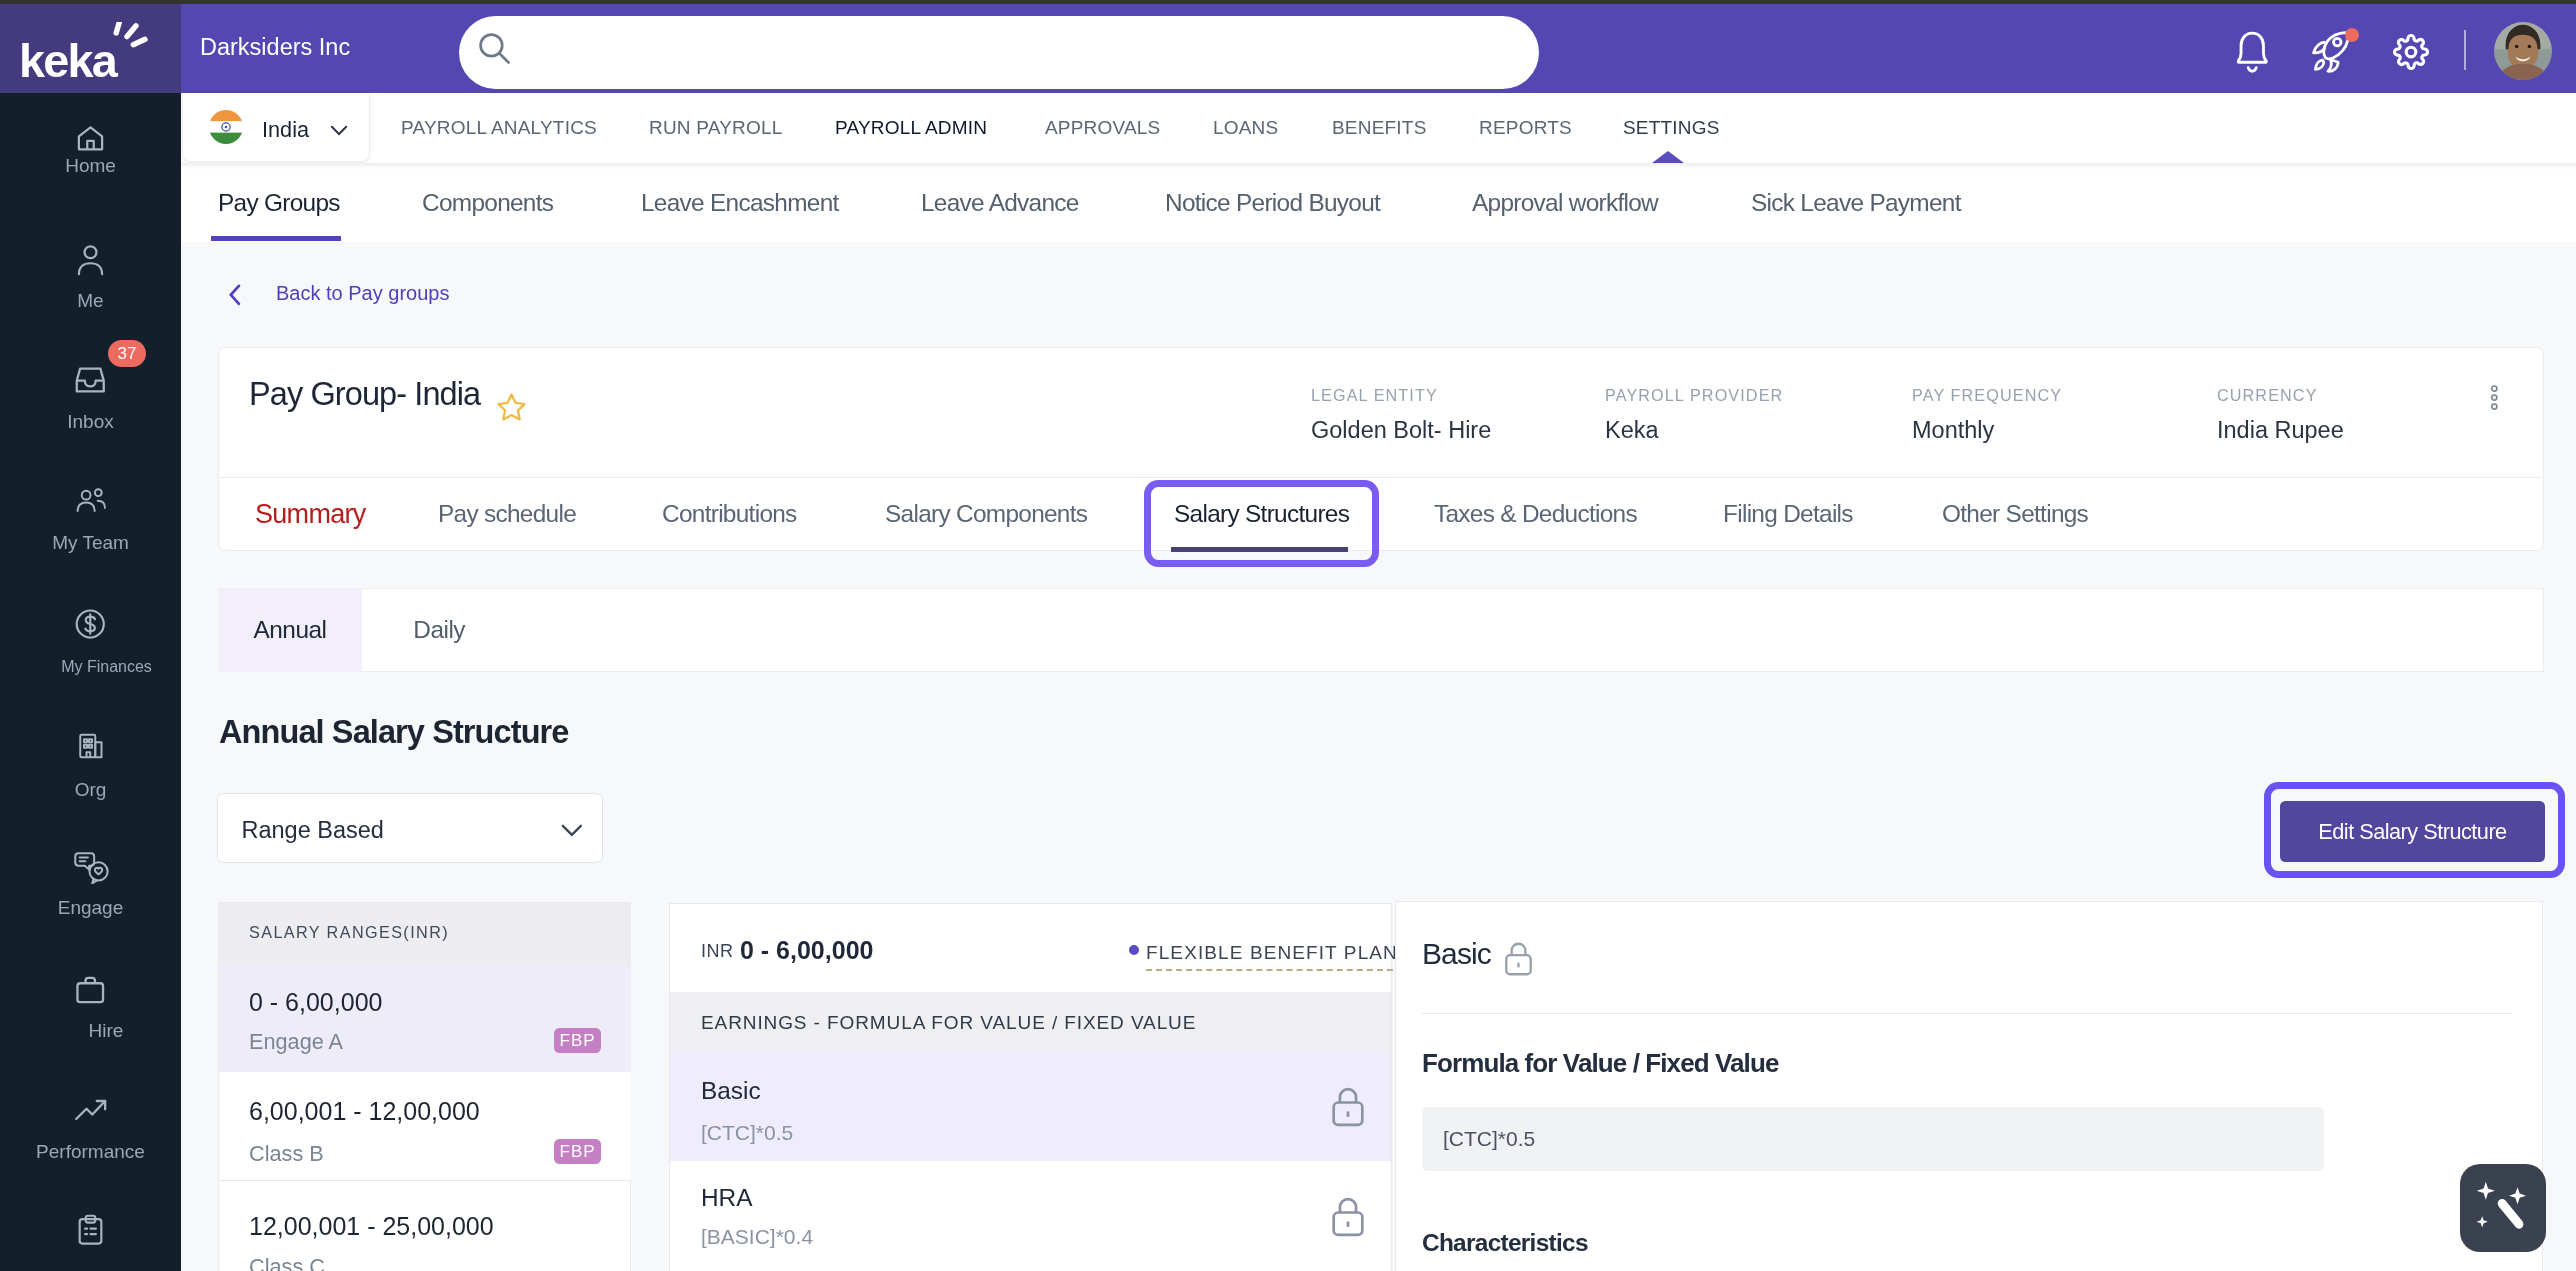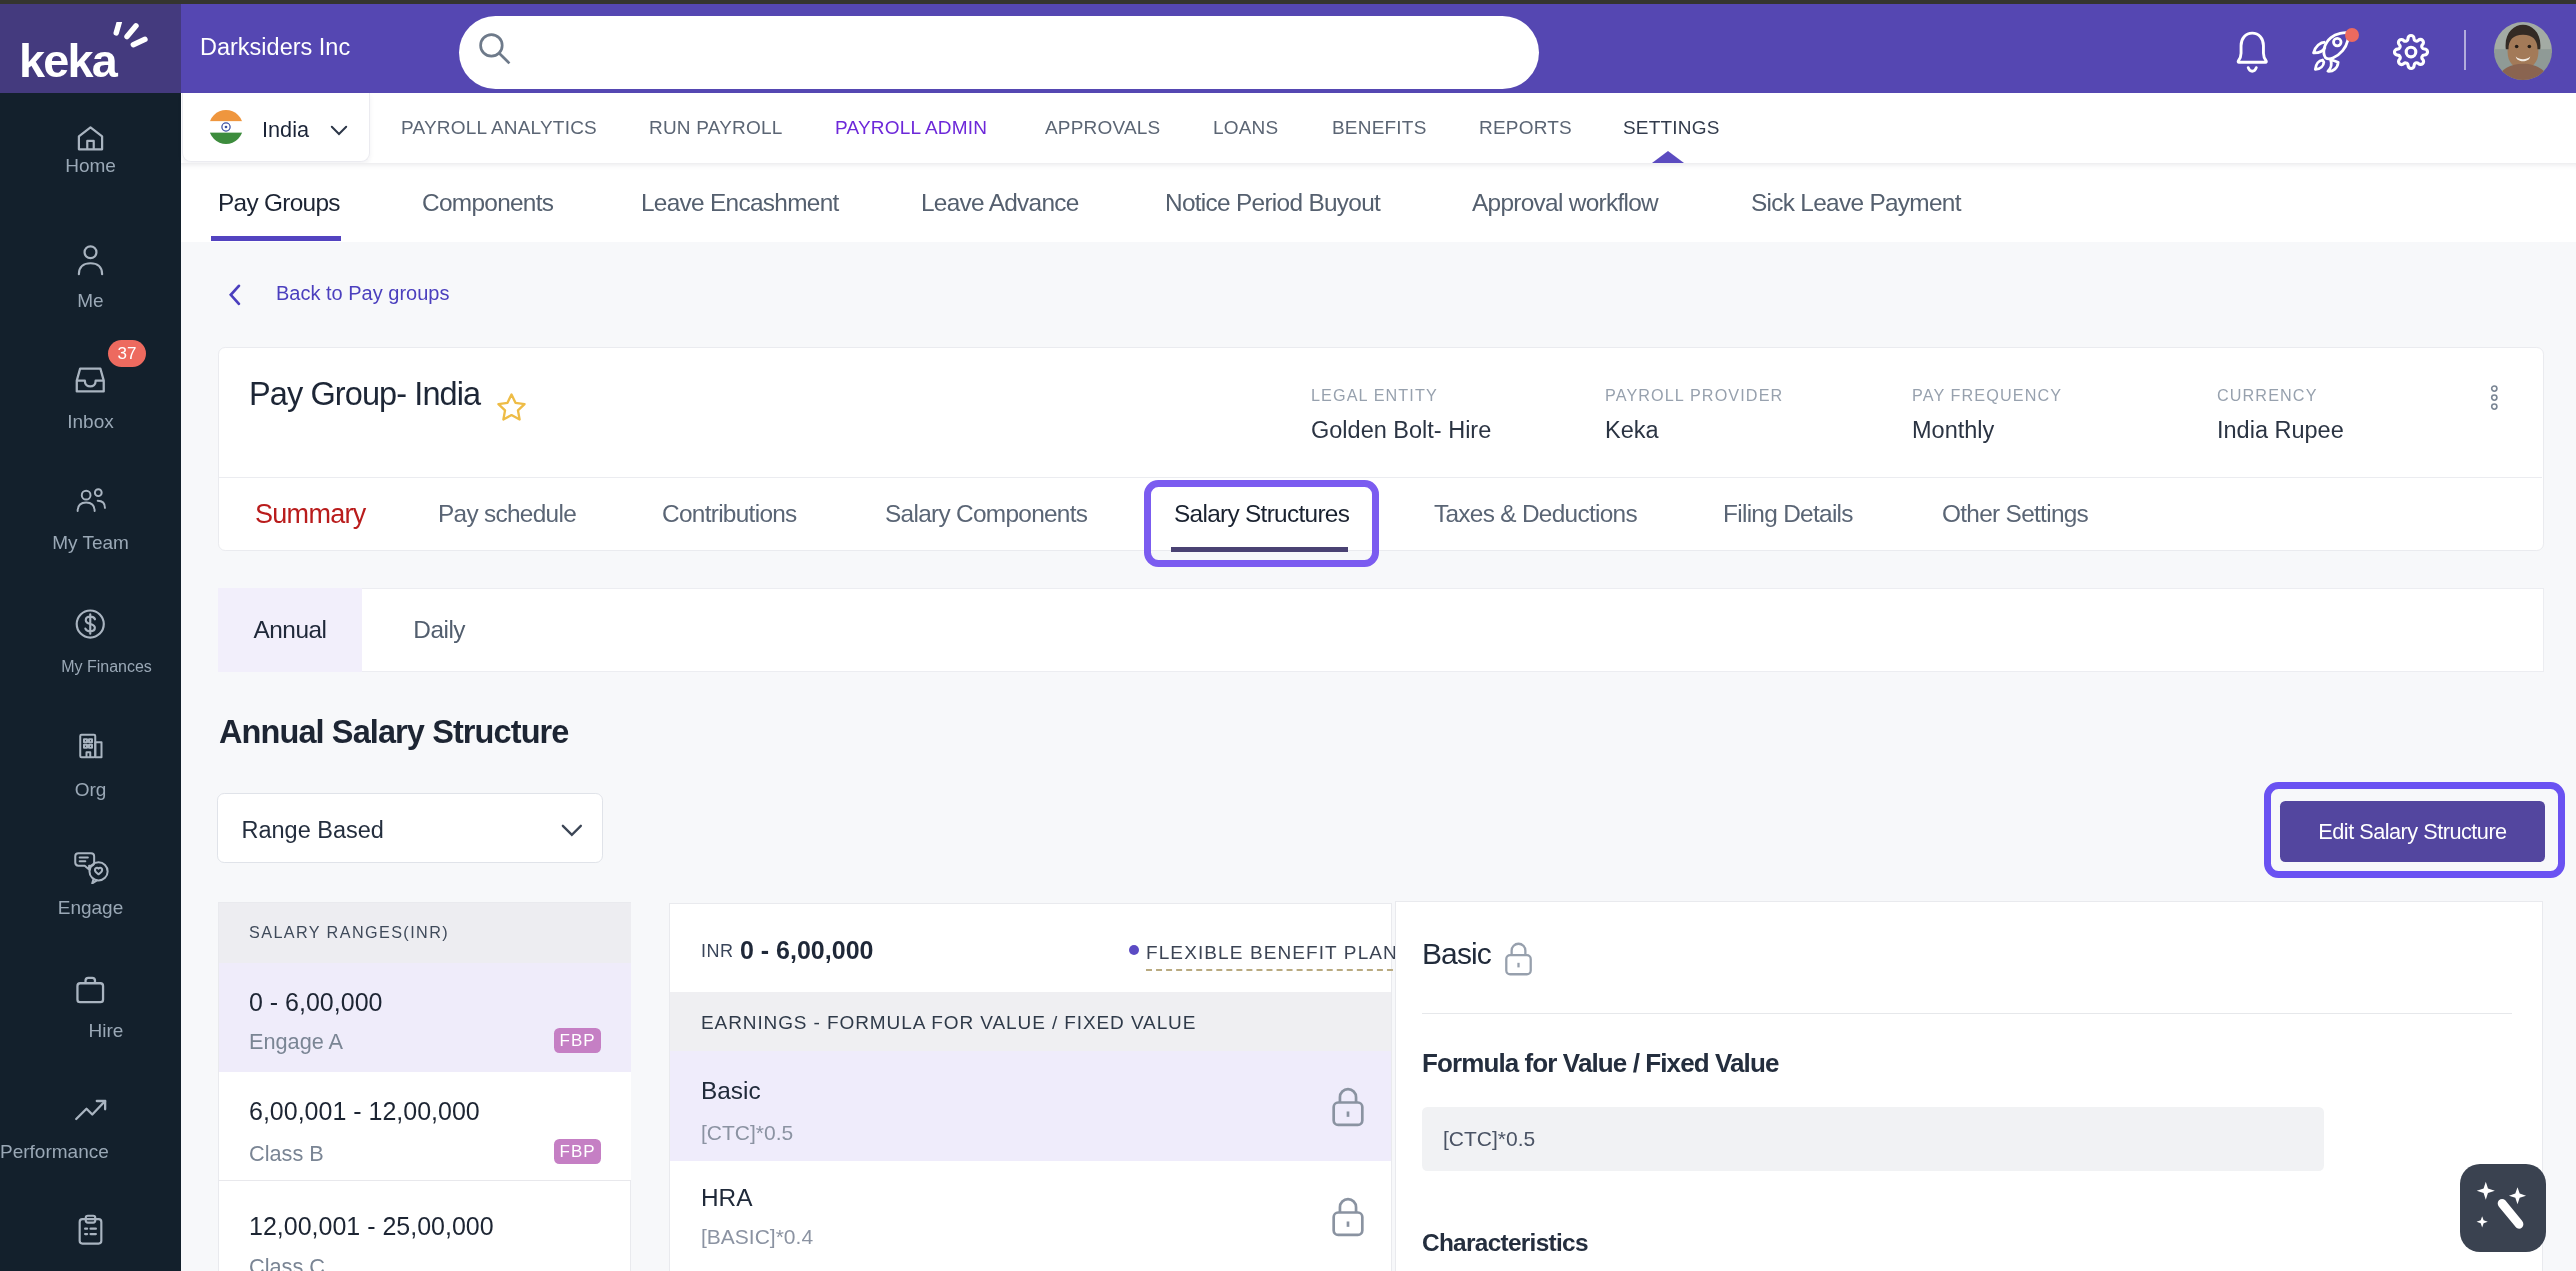--- a/index.html
+++ b/index.html
@@ -138,21 +138,21 @@
         <path d="M8.5 6.5 L8.5 4.5 C8.5 3.4 9.4 2.5 10.5 2.5 L13.5 2.5 C14.6 2.5 15.5 3.4 15.5 4.5 L15.5 6.5"></path>
       </svg>
     </div>
 <div class="abs" style="left:0;top:1031px;width:181px;text-align:center;transform:translateY(-50%);font-size:19px;color:#9aa8b6;padding-left:31px;">Hire</div>
 <div class="abs" style="left:0;top:1110px;width:181px;display:flex;justify-content:center;transform:translateY(-50%);">
       <svg width="36" height="27" viewBox="0 0 28 20" fill="none" stroke="#a9b4c0" stroke-width="1.8" stroke-linejoin="round" stroke-linecap="round">
         <path d="M2.5 17 L10.5 9 L15 13.5 L25 3"></path>
         <path d="M18.5 3 L25 3 L25 9.5"></path>
       </svg>
     </div>
-<div class="abs" style="left:0;top:1152px;width:181px;transform:translateY(-50%);font-size:19px;color:#9aa8b6;">Performance</div>
+<div class="abs" style="left:0;top:1152px;width:181px;text-align:center;transform:translateY(-50%);font-size:19px;color:#9aa8b6;">Performance</div>
 <div class="abs" style="left:0;top:1230px;width:181px;display:flex;justify-content:center;transform:translateY(-50%);">
       <svg width="31" height="32.5" viewBox="0 0 22 24" fill="none" stroke="#a9b4c0" stroke-width="1.6" stroke-linejoin="round">
         <rect x="3" y="4" width="16" height="18" rx="2"></rect>
         <rect x="7.5" y="1.5" width="7" height="5" rx="1.5"></rect>
         <path d="M7 11 L8.5 11 M11 11 L15 11 M7 15 L8.5 15 M11 15 L15 15" stroke-linecap="round"></path>
       </svg>
     </div>
 <div class="abs" style="left:108px;top:340px;width:38px;height:27px;border-radius:13.5px;background:#ed6a5f;text-align:center;line-height:27px;font-size:17px;color:#fff;">37</div>
 </div>
 
@@ -174,21 +174,21 @@
     </g>
   </svg>
   <div class="abs" style="left:79px;top:23.5px;font-size:21.7px;color:#1b2437;">India</div>
   <svg class="abs" style="left:147px;top:32px;" width="18" height="10.8" viewBox="0 0 20 12" fill="none" stroke="#2c3648" stroke-width="2.2" stroke-linecap="round">
       <path d="M2 2 L10 10 L18 2"></path>
     </svg>
 </div>
 <div>
 <div class="abs" style="left:401px;top:128px;transform:translateY(-50%);font-size:19px;letter-spacing:0.2px;color:#5b6574;">PAYROLL ANALYTICS</div>
 <div class="abs" style="left:649px;top:128px;transform:translateY(-50%);font-size:19px;letter-spacing:0.2px;color:#5b6574;">RUN PAYROLL</div>
-<div class="abs" style="left:835px;top:128px;transform:translateY(-50%);font-size:19px;letter-spacing:0.2px;color:#6d28d9;">PAYROLL ADMIN</div>
+<div class="abs" style="left:835px;top:128px;transform:translateY(-50%);font-size:19px;letter-spacing:0.2px;color:#0f172a;">PAYROLL ADMIN</div>
 <div class="abs" style="left:1045px;top:128px;transform:translateY(-50%);font-size:19px;letter-spacing:0.2px;color:#5b6574;">APPROVALS</div>
 <div class="abs" style="left:1213px;top:128px;transform:translateY(-50%);font-size:19px;letter-spacing:0.2px;color:#5b6574;">LOANS</div>
 <div class="abs" style="left:1332px;top:128px;transform:translateY(-50%);font-size:19px;letter-spacing:0.2px;color:#5b6574;">BENEFITS</div>
 <div class="abs" style="left:1479px;top:128px;transform:translateY(-50%);font-size:19px;letter-spacing:0.2px;color:#5b6574;">REPORTS</div>
 <div class="abs" style="left:1623px;top:128px;transform:translateY(-50%);font-size:19px;letter-spacing:0.2px;color:#323b4c;">SETTINGS</div>
 </div>
 
 <div class="abs" style="left:1652px;top:151px;width:0;height:0;border-left:16.2px solid transparent;border-right:16.2px solid transparent;border-bottom:12.6px solid #5b4bc0;"></div>
 
 <div class="abs" style="left:181px;top:163px;width:2395px;height:79px;background:#fff;box-shadow:inset 0 7.2px 7.2px -7.2px rgba(60,60,80,0.18);"></div>

